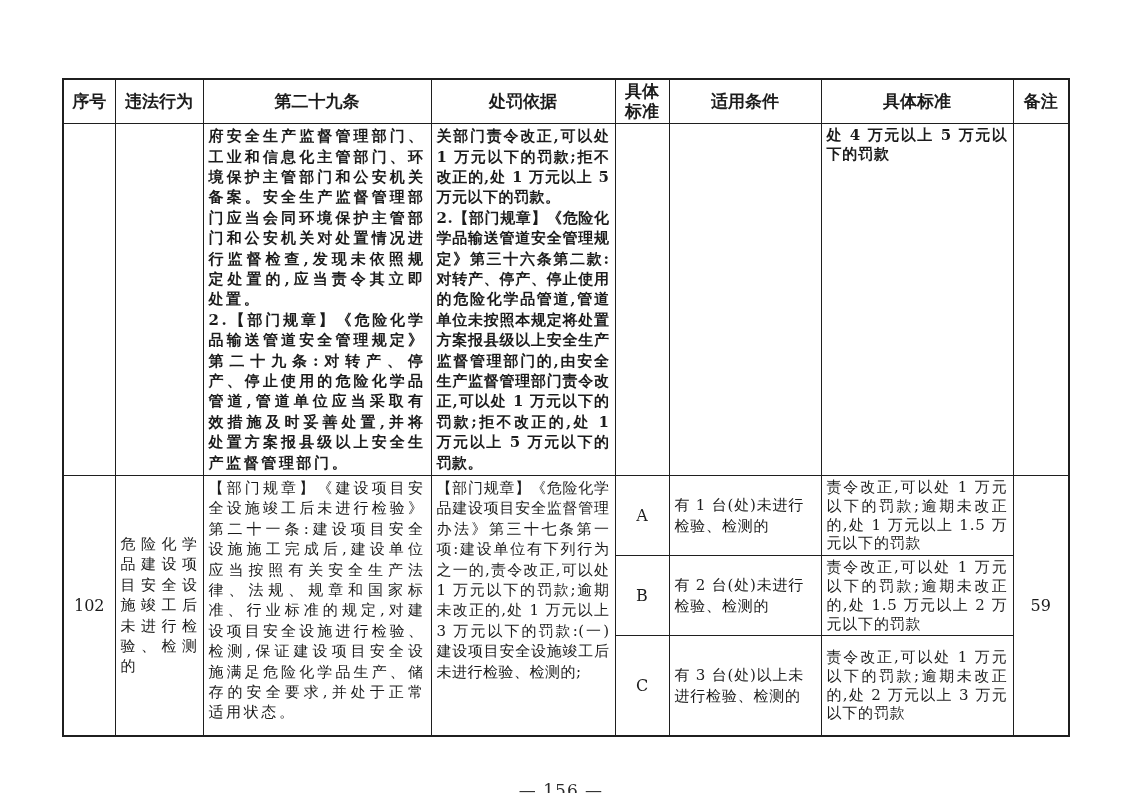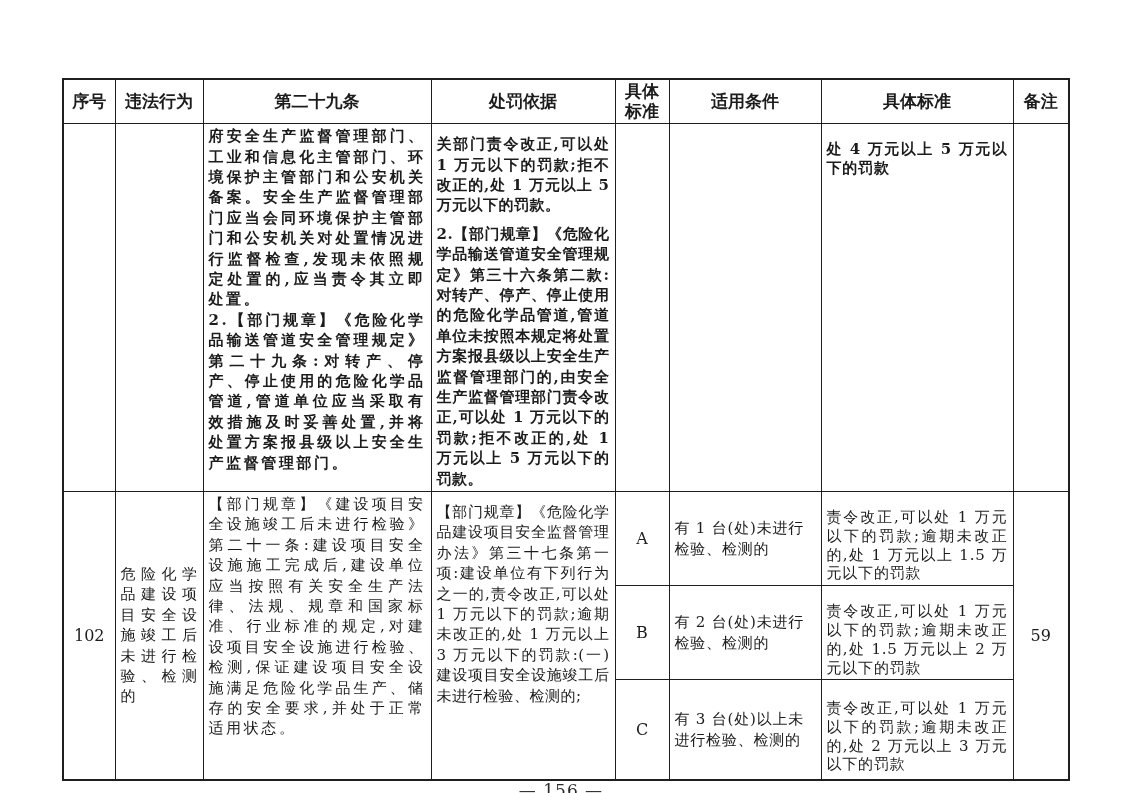--- a/index.html
+++ b/index.html
@@ -37,24 +37,24 @@
     padding: 2px;
   }
   .txt {
     font-size: 15px;
     line-height: 20.4px;
     text-align: justify;
     text-justify: inter-ideograph;
     word-break: break-all;
   }
   .col-law .txt      { letter-spacing: 2.6px; }
-  .col-penalty .txt  { letter-spacing: 0.5px; margin-top: 8px; }
+  .col-penalty .txt  { letter-spacing: 0.5px; }
   .col-violation .txt{ letter-spacing: 0.5px; }
   .col-cond .txt     { letter-spacing: 0.8px; text-align: left; }
-  .col-std .txt      { letter-spacing: 0.8px; line-height: 18.8px; margin-top: 14px; }
+  .col-std .txt      { letter-spacing: 0.8px; line-height: 18.8px; }
   .v-mid  { vertical-align: middle !important; }
   .serial-txt, .tier-letter {
     font-size: 16px; text-align: center; line-height: 1.2;
   }
   tr.row-cont   { height: 348px; font-weight: bold; }
   tr.row-tier-a { height: 76px; }
   tr.row-tier-b { height: 79px; }
   tr.row-tier-c { height: 100px; }
 
   .footer {

